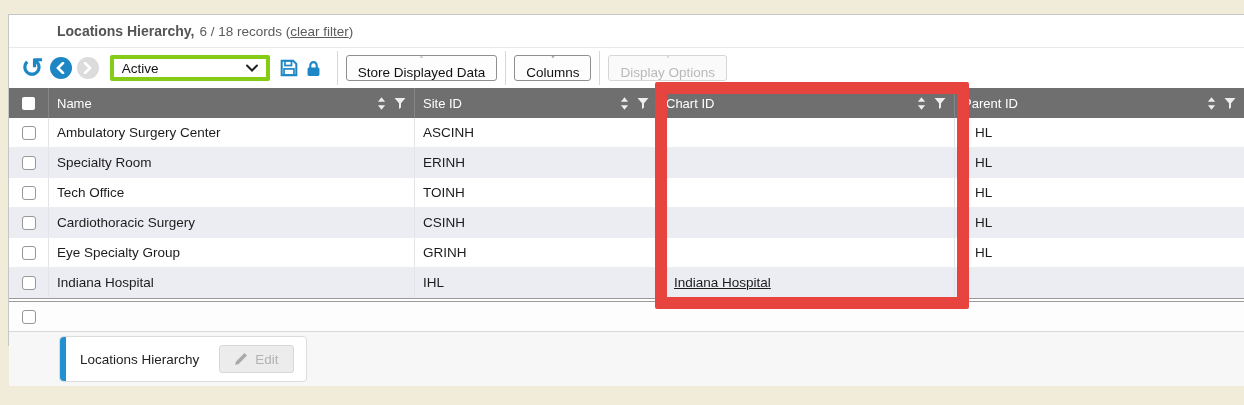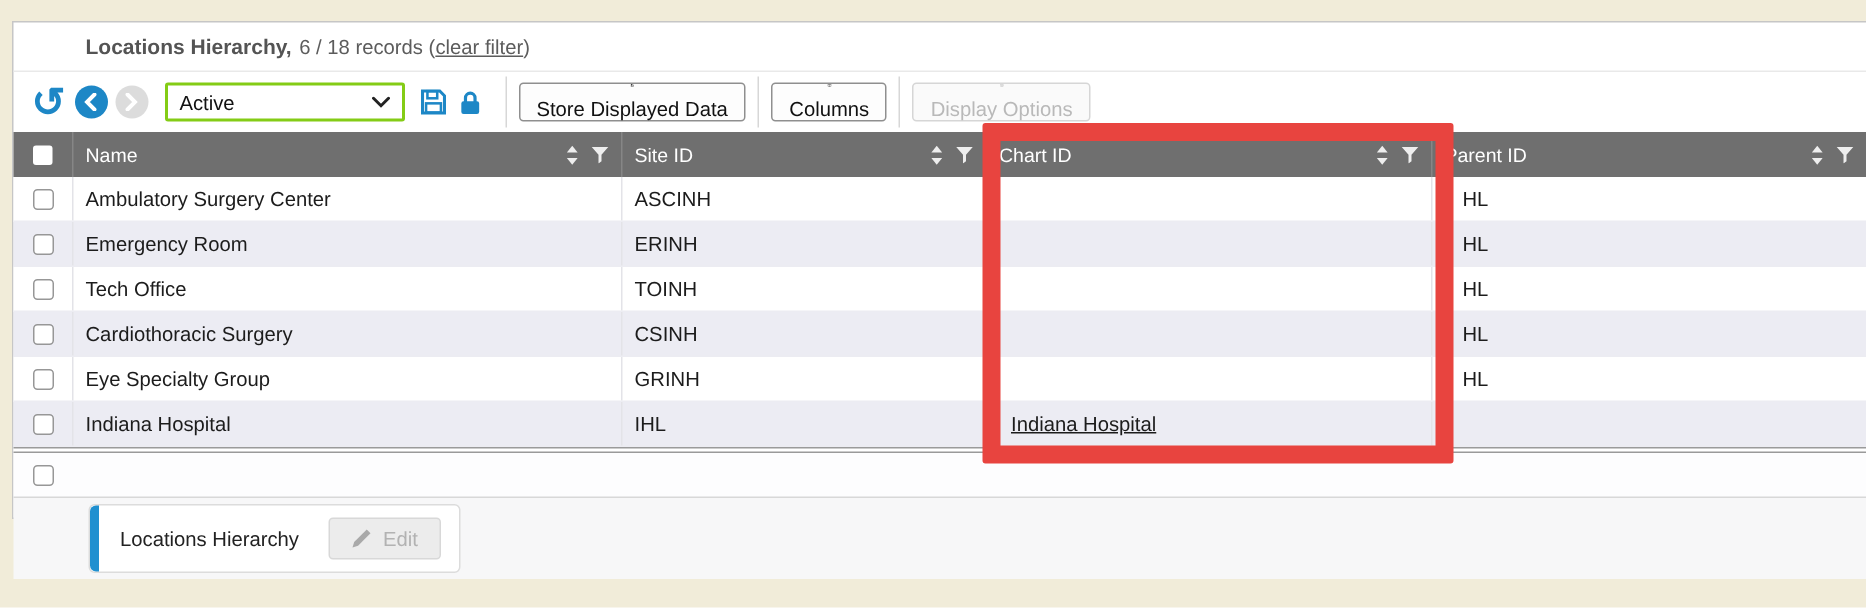--- a/index.html
+++ b/index.html
@@ -16,21 +16,21 @@
   .title-bar .t-link { text-decoration:underline; cursor:pointer; }
 
   
   .toolbar { height:40px; display:flex; align-items:center; padding-left:12px; }
   .icon-btn { display:flex; align-items:center; justify-content:center; cursor:pointer; }
   .undo-glyph { font-size:27px; line-height:22px; font-weight:bold; color:#1d87c6; margin-right:6px; }
   .circle { width:22px; height:22px; border-radius:50%; display:flex; align-items:center;
             justify-content:center; margin-right:5px; }
   .circle.blue { background:#1d87c6; }
   .circle.disabled { background:#dcdcdc; cursor:default; }
-  .select-box { width:160px; height:26px; border:2px solid #84cc16; border-radius:2px;
+  .select-box { width:160px; height:26px; border:4px solid #84cc16; border-radius:2px;
                 display:flex; align-items:center; justify-content:space-between;
                 padding:0 8px; font-size:13.5px; color:#111; margin:0 10px 0 6px;
                 background:#fff; cursor:pointer; }
   .tb-ico { margin-right:8px; display:flex; align-items:center; cursor:pointer; }
   .vsep { width:1px; height:34px; background:#d7d7d7; margin:0 8px; }
   .btn { display:inline-flex; align-items:center; gap:7px; height:26px; padding:0 11px;
          background:#fdfdfd; border:1px solid #8f8f8f; border-radius:3px;
          font-size:13.5px; color:#111; cursor:pointer;flex-direction:column; }
   .btn.disabled { background:#fafafa; border-color:#d6d6d6; color:#b9b9b9; cursor:default; }
 
@@ -212,21 +212,21 @@
       </div>
     <div class="cell col-name">Ambulatory Surgery Center</div>
     <div class="cell col-site">ASCINH</div>
     <div class="cell col-chart"></div>
     <div class="cell col-parent">HL</div>
   </div>
   <div class="trow alt">
     <div class="cell col-check">
         <span class="cb"></span>
       </div>
-    <div class="cell col-name">Emergency Room</div>
+    <div class="cell col-name">Specialty Room</div>
     <div class="cell col-site">ERINH</div>
     <div class="cell col-chart"></div>
     <div class="cell col-parent">HL</div>
   </div>
   <div class="trow">
     <div class="cell col-check">
         <span class="cb"></span>
       </div>
     <div class="cell col-name">Tech Office</div>
     <div class="cell col-site">TOINH</div>

